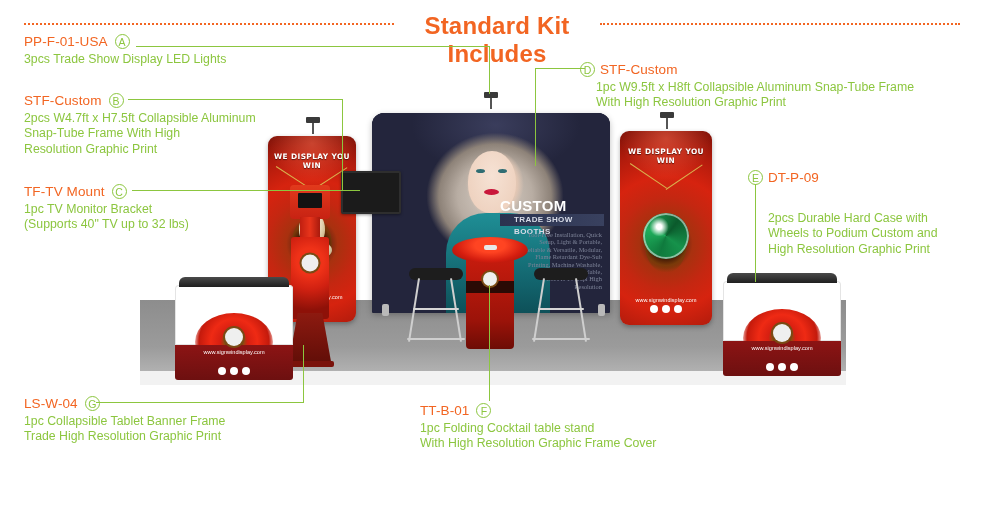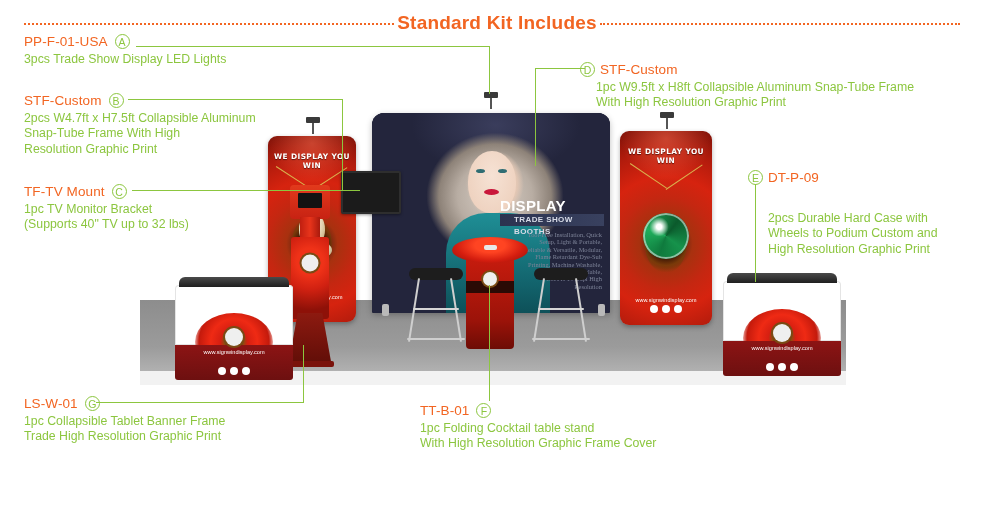--- a/index.html
+++ b/index.html
@@ -11,21 +11,21 @@
   }
   #stage{position:relative;width:984px;height:511px;}
 
   
   .header{position:absolute;left:0;top:8px;width:984px;height:32px;}
   .dotline{position:absolute;top:15px;height:0;border-top:2px dotted #f26522;}
   .dotline.left{left:24px;width:370px;}
   .dotline.right{left:600px;width:360px;}
   .kit-title{
     position:absolute;left:394px;top:4px;width:206px;text-align:center;
-    color:#f26522;font-size:19px;font-weight:bold;letter-spacing:.2px;
+    color:#f26522;font-size:24px;font-weight:bold;letter-spacing:.2px;
   }
 
   
   .callout{position:absolute;}
   .callout .code{
     color:#f26522;font-size:13.5px;font-weight:normal;white-space:nowrap;
     display:inline-block;vertical-align:middle;letter-spacing:.1px;
   }
   .badge{
     display:inline-block;vertical-align:middle;width:15px;height:15px;
@@ -262,21 +262,21 @@
     <div class="floor-front"></div>
 
     <div class="backdrop">
       <div class="bd-sky"></div>
       <div class="bd-hair"></div>
       <div class="bd-face"></div>
       <div class="bd-eye l"></div>
       <div class="bd-eye r"></div>
       <div class="bd-lip"></div>
       <div class="bd-dress"></div>
-      <div class="bd-title">DISPLAY</div>
+      <div class="bd-title">CUSTOM</div>
       <div class="bd-sub">TRADE SHOW BOOTHS</div>
       <div class="bd-body">Tool-Free Installation, Quick Setup, Light &amp; Portable, Reliable &amp; Versatile, Modular, Flame Retardant Dye-Sub Printing, Machine Washable, Reusable &amp; Recyclable, CMYK 1440dpi High Resolution</div>
     </div>
     <div class="bd-leg" style="left:382px;"></div>
     <div class="bd-leg" style="left:598px;"></div>
 
     <div class="lamp" style="left:484px;top:92px;"></div>
     <div class="lamp-arm" style="left:490px;top:98px;"></div>
     <div class="lamp" style="left:306px;top:117px;"></div>
     <div class="lamp-arm" style="left:312px;top:123px;"></div>
@@ -434,19 +434,19 @@
   <div class="callout" style="left:420px;top:401px;width:330px;">
     <div class="ttl-row">
       <span class="code">TT-B-01</span><span class="badge">F</span>
     </div>
     <div class="desc">1pc Folding Cocktail table stand
 With High Resolution Graphic Frame Cover</div>
   </div>
 
   <div class="callout" style="left:24px;top:394px;width:300px;">
     <div class="ttl-row">
-      <span class="code">LS-W-01</span><span class="badge">G</span>
+      <span class="code">LS-W-04</span><span class="badge">G</span>
     </div>
     <div class="desc">1pc Collapsible Tablet Banner Frame
 Trade High Resolution Graphic Print</div>
   </div>
 
 </div>
 
 </body></html>

